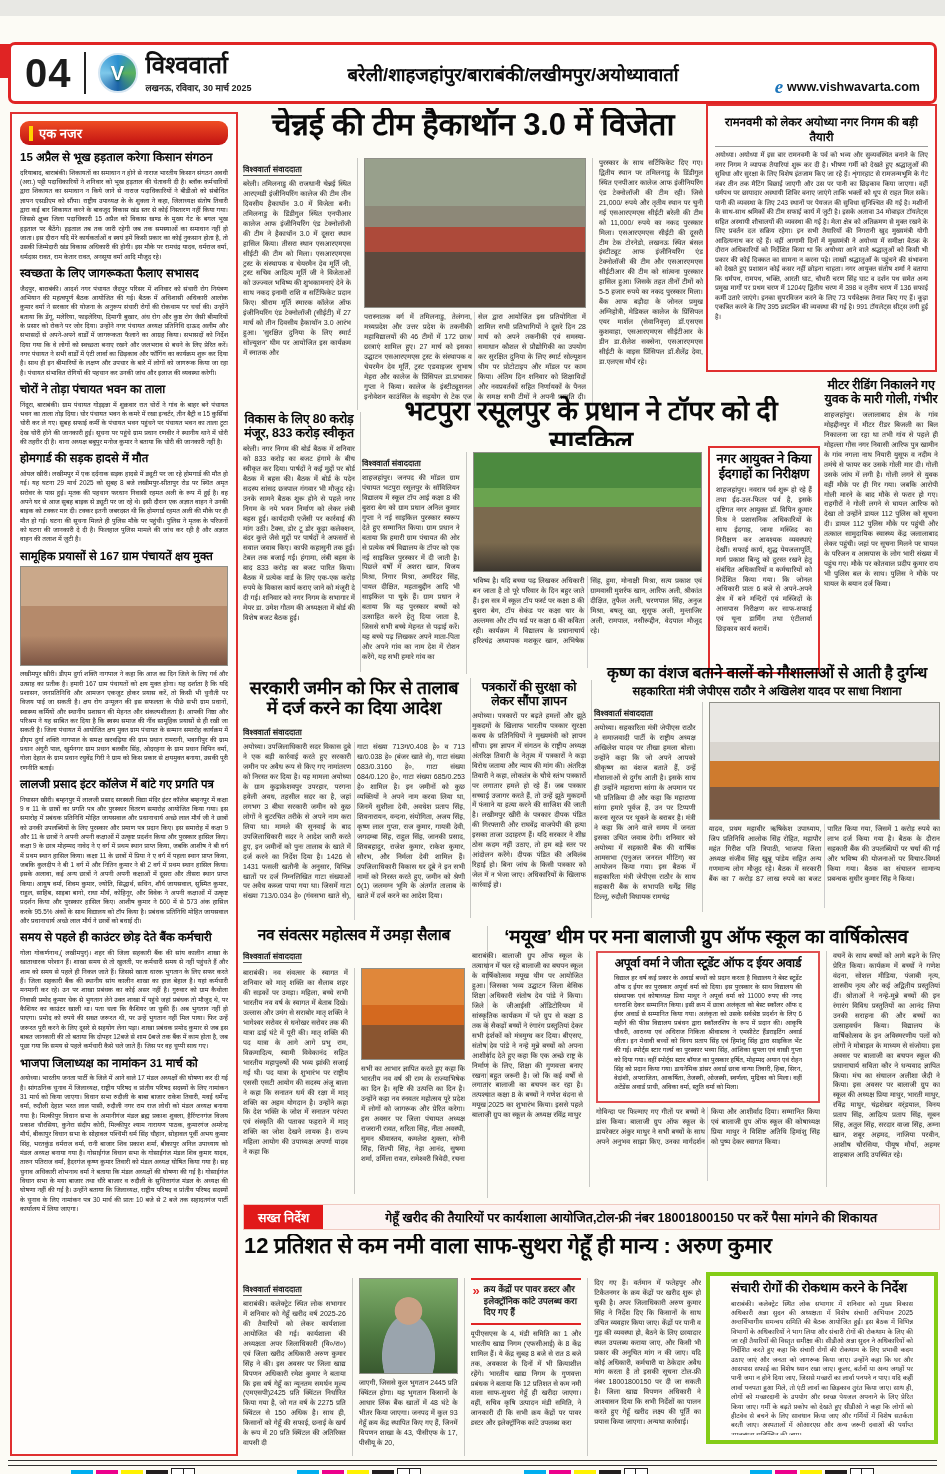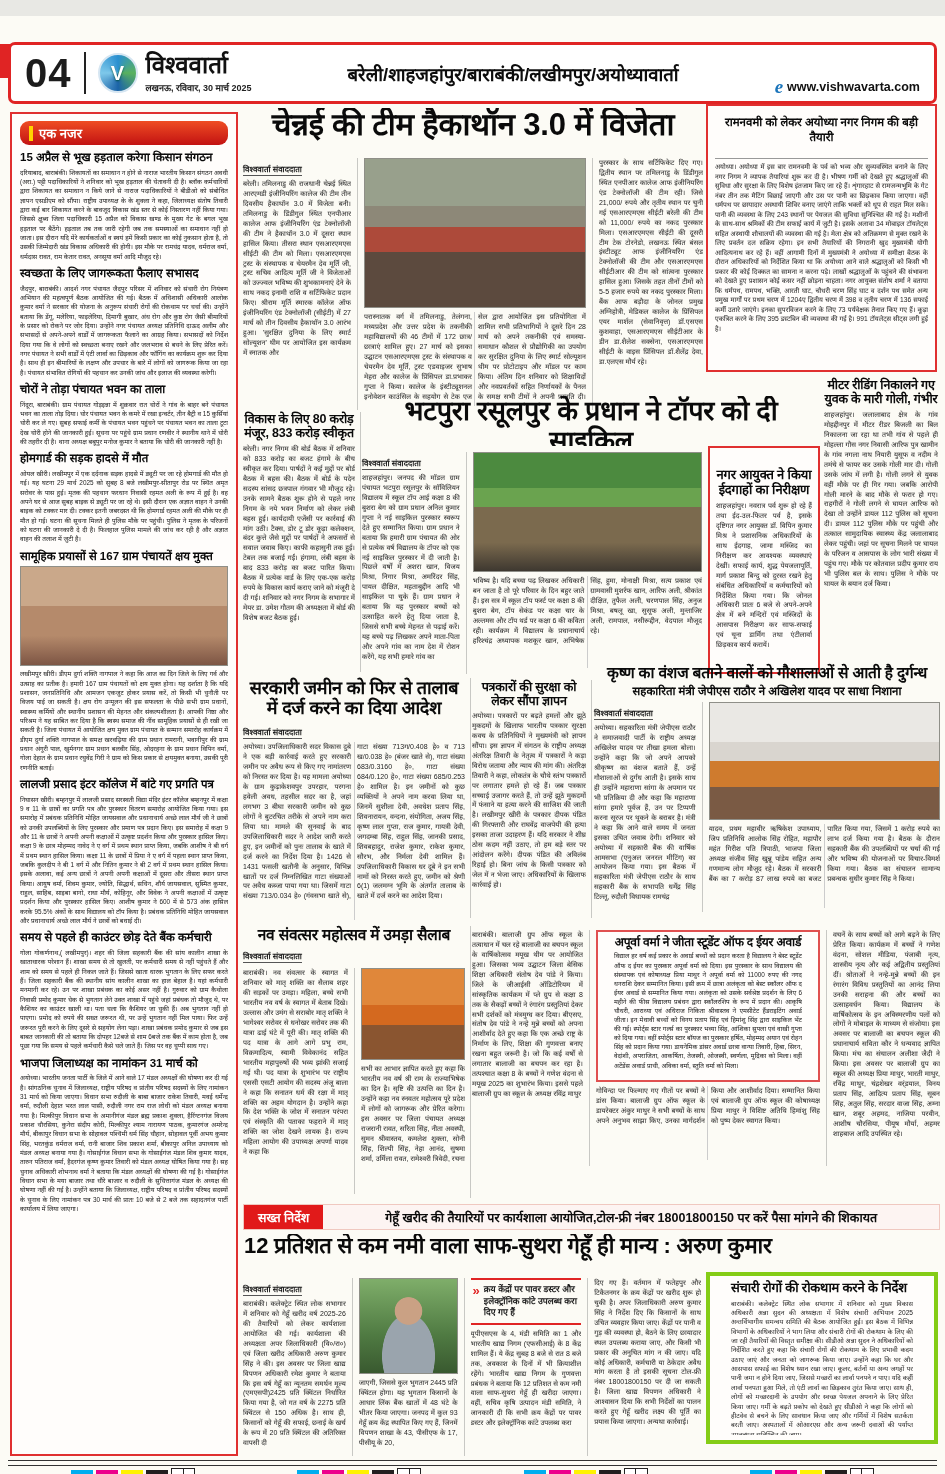--- a/index.html
+++ b/index.html
@@ -105,21 +105,21 @@
         <div class="photo ph-hack crowd"></div>
         <div class="bd cols2" style="height:94px;margin-top:4px">परास्नातक वर्ग में तमिलनाडु, तेलंगना, मध्यप्रदेश और उत्तर प्रदेश के तकनीकी महाविद्यालयों की 46 टीमों में 172 छात्र/छात्राएं शामिल हुए। 27 मार्च को इसका उद्घाटन एसआरएमएस ट्रस्ट के संस्थापक व चेयरमैन देव मूर्ति, ट्रस्ट एडवाइजर सुभाष मेहरा और कालेज के प्रिंसिपल डा.प्रभाकर गुप्ता ने किया। कालेज के इंस्टीट्यूशनल इनोवेशन काउंसिल के सहयोग से टेक एज सेल द्वारा आयोजित इस प्रतियोगिता में शामिल सभी प्रतिभागियों ने दूसरे दिन 28 मार्च को अपने तकनीकी एवं समस्या-समाधान कौशल से प्रौद्योगिकी का उपयोग कर सुरक्षित दुनिया के लिए स्मार्ट सोल्यूशन थीम पर प्रोटोटाइप और मॉडल पर काम किया। अंतिम दिन शनिवार को शिक्षाविदों और नवप्रवर्तकों सहित निर्णायकों के पैनल के समक्ष सभी टीमों ने अपनी प्रस्तुति दी। निर्णायक मंडल ने चेन्नई के आरएमडी इंजीनियरिंग कालेज की टीम को हैकाथॉन 3.0 का विजेता घोषित किया गया। टीम को 31,000/ रुपये के नकद</div>
       </div>
       <div style="width:106px">
         <div class="bd" style="height:248px">पुरस्कार के साथ सर्टिफिकेट दिए गए। द्वितीय स्थान पर तमिलनाडु के डिंडीगुल स्थित एनपीआर कालेज आफ इंजीनियरिंग एंड टेक्नोलॉजी की टीम रही। जिसे 21,000/ रुपये और तृतीय स्थान पर चुनी गई एसआरएमएस सीईटी बरेली की टीम को 11,000/ रुपये का नकद पुरस्कार मिला। एसआरएमएस सीईटी की दूसरी टीम टेक टोरनेडो, लखनऊ स्थित बंसल इंस्टीट्यूट आफ इंजीनियरिंग एंड टेक्नोलॉजी की टीम और एसआरएमएस सीईटीआर की टीम को सांत्वना पुरस्कार हासिल हुआ। जिसके तहत तीनों टीमों को 5-5 हजार रुपये का नकद पुरस्कार मिला। बैंक आफ बड़ौदा के जोनल प्रमुख अग्निहोत्री, मेडिकल कालेज के प्रिंसिपल एयर मार्शल (सेवानिवृत्त) डॉ.एसएस कुशवाहा, एसआरएमएस सीईटीआर के डीन डा.शैलेश सक्सेना, एसआरएमएस सीईटी के वाइस प्रिंसिपल डॉ.शैलेंद्र देवा, डा.एलएस मौर्य रहे।</div>
       </div>
     </div>
   </div>
 
   <div class="abs box-red" style="left:706px;top:88px;width:231px;height:268px;padding:5px 7px;overflow:hidden">
-    <div class="subhl center" style="font-size:11.5px;margin:3px 0;border-bottom:1px solid #999;padding-bottom:14px">रामनवमी को लेकर अयोध्या नगर निगम की बड़ी तैयारी</div>
+    <div class="subhl center" style="font-size:11.5px;margin:3px 0;border-bottom:1px solid #999;padding-bottom:2px">रामनवमी को लेकर अयोध्या नगर निगम की बड़ी तैयारी</div>
     <div class="bd" style="height:196px;font-size:6.7px">अयोध्या। अयोध्या में इस बार रामनवमी के पर्व को भव्य और सुव्यवस्थित बनाने के लिए नगर निगम ने व्यापक तैयारियां शुरू कर दी है। भीषण गर्मी को देखते हुए श्रद्धालुओं की सुविधा और सुरक्षा के लिए विशेष इंतजाम किए जा रहे हैं। शृंगारहाट से रामजन्मभूमि के गेट नंबर तीन तक मैटिंग बिछाई जाएगी और उस पर पानी का छिड़काव किया जाएगा। वहीं धर्मपथ पर छायादार अस्थायी शिविर बनाए जाएंगे ताकि भक्तों को धूप से राहत मिल सके। पानी की व्यवस्था के लिए 243 स्थानों पर पेयजल की सुविधा सुनिश्चित की गई है। मशीनों के साथ-साथ श्रमिकों की टीम सफाई कार्य में जुटी है। इसके अलावा 34 मोबाइल टॉयलेट्स सहित अस्थायी शौचालयों की व्यवस्था की गई है। मेला क्षेत्र को अतिक्रमण से मुक्त रखने के लिए प्रवर्तन दल सक्रिय रहेगा। इन सभी तैयारियों की निगरानी खुद मुख्यमंत्री योगी आदित्यनाथ कर रहे हैं। वहीं आगामी दिनों में मुख्यमंत्री ने अयोध्या में समीक्षा बैठक के दौरान अधिकारियों को निर्देशित किया था कि अयोध्या आने वाले श्रद्धालुओं को किसी भी प्रकार की कोई दिक्कत का सामना न करना पड़े। लाखों श्रद्धालुओं के पहुंचने की संभावना को देखते हुए प्रशासन कोई कसर नहीं छोड़ना चाहता। नगर आयुक्त संतोष शर्मा ने बताया कि धर्मपथ, रामपथ, भक्ति, आरती घाट, चौधरी चरण सिंह घाट व दर्शन पथ समेत अन्य प्रमुख मार्गों पर प्रथम चरण में 1204ए द्वितीय चरण में 398 व तृतीय चरण में 136 सफाई कर्मी उतारे जाएंगे। इनका सुपरविजन करने के लिए 73 पर्यवेक्षक तैनात किए गए हैं। कूड़ा एकत्रित करने के लिए 395 डस्टबिन की व्यवस्था की गई है। 991 टॉयलेट्स सीट्स लगी हुई है।</div>
   </div>
 
   <div class="abs" style="left:824px;top:362px;width:114px;height:296px">
     <div class="hl center" style="font-size:12.5px">मीटर रीडिंग निकालने गए युवक के मारी गोली, गंभीर</div>
     <div class="bd" style="height:252px;margin-top:4px">शाहजहांपुर। जलालाबाद क्षेत्र के गांव मोहद्दीनपुर में मीटर रीडर बिजली का बिल निकालना जा रहा था तभी गांव से पहले ही मोहल्ला गौस नगर निवासी आरिफ पुत्र खामीन के गांव नगला नाथ नियारी युसूफ व नदीम ने तमंचे से फायर कर उसके गोली मार दी। गोली उसके जांघ में लगी है। गोली लगने से युवक वहीं मौके पर ही गिर गया। जबकि आरोपी गोली मारने के बाद मौके से फरार हो गए। राहगीरों ने गोली लगने से घायल आरिफ को देखा तो उन्होंने डायल 112 पुलिस को सूचना दी। डायल 112 पुलिस मौके पर पहुंची और तत्काल सामुदायिक स्वास्थ्य केंद्र जलालाबाद लेकर पहुंची। जहां पर सूचना मिलने पर घायल के परिजन व आसपास के लोग भारी संख्या में पहुंच गए। मौके पर कोतवाल प्रदीप कुमार राय भी पुलिस बल के साथ। पुलिस ने मौके पर घायल के बयान दर्ज किया।</div>
   </div>
 
   <div class="abs" style="left:243px;top:396px;width:112px;height:260px;border-right:1px solid #c8c8c4;padding-right:5px">
     <div class="hl center" style="font-size:12.5px">विकास के लिए 80 करोड़ मंजूर, 833 करोड़ स्वीकृत</div>
@@ -133,21 +133,21 @@
         <span class="byline">विश्ववार्ता संवाददाता</span>
         <div class="bd" style="height:200px">शाहजहांपुर। जनपद की मॉडल ग्राम पंचायत भटपुरा रसूलपुर के सॉविलियन विद्यालय में स्कूल टॉप आई कक्षा 8 की बुशरा बेग को ग्राम प्रधान अनिल कुमार गुप्ता ने नई साइकिल पुरस्कार स्वरूप देते हुए सम्मानित किया। ग्राम प्रधान ने बताया कि हमारी ग्राम पंचायत की ओर से प्रत्येक वर्ष विद्यालय के टॉपर को एक नई साइकिल पुरस्कार में दी जाती है। पिछले वर्षों में अशरा खान, विजय मिश्रा, निगार मिश्रा, अमरिंदर सिंह, पायल दीक्षित, महताबुद्दीन आदि भी साइकिल पा चुके हैं। ग्राम प्रधान ने बताया कि यह पुरस्कार बच्चों को उत्साहित करने हेतु दिया जाता है, जिससे सभी बच्चे मेहनत से पढ़ाई करें। यह बच्चे पढ़ लिखकर अपने माता-पिता और अपने गांव का नाम देश में रोशन करेंगे, यह सभी हमारे गांव का</div>
       </div>
       <div style="width:230px">
         <div class="photo ph-cycle crowd"></div>
         <div class="bd cols2" style="height:92px;margin-top:4px">भविष्य है। यदि बच्चा पढ़ लिखकर अधिकारी बन जाता है तो पूरे परिवार के दिन बहुर जाते हैं। इस सत्र में स्कूल टॉप फर्स्ट पर कक्षा 8 की बुशरा बेग, टॉप सेकंड पर कक्षा चार के अल्तमस और टॉप थर्ड पर कक्षा 6 की कविता रही। कार्यक्रम में विद्यालय के प्रधानाचार्य हरिश्चंद्र अध्यापक मशकूर खान, अभिषेक सिंह, हुमा, मोनाक्षी मिश्रा, सत्य प्रकाश एवं ग्रामवासी मुशर्रफ खान, आरिफ अली, श्रीकांत दीक्षित, तुफैल अली, चरणपाल सिंह, अनुज मिश्रा, बषलू खा, सुसूफ अली, मुन्ताजिर अली, रामपाल, नसीरूद्दीन, वेदपाल मौजूद रहे।</div>
       </div>
     </div>
   </div>
 
-  <div class="abs box-red" style="left:708px;top:430px;width:112px;height:228px;padding:20px 6px;overflow:hidden">
+  <div class="abs box-red" style="left:708px;top:430px;width:112px;height:228px;padding:4px 6px;overflow:hidden">
     <div class="hl center" style="font-size:13px">नगर आयुक्त ने किया ईदगाहों का निरीक्षण</div>
     <div class="bd" style="height:184px;margin-top:4px">शाहजहांपुर। नवरात्र पर्व शुरू हो रहे हैं तथा ईद-उल-फितर पर्व है, इसके दृष्टिगत नगर आयुक्त डॉ. विपिन कुमार मिश्र ने प्रशासनिक अधिकारियों के साथ ईदगाह, जामा मस्जिद का निरीक्षण कर आवश्यक व्यवस्थाएं देखीं। सफाई कार्य, शुद्ध पेयजलापूर्ति, मार्ग प्रकाश बिन्दु को दुरस्त रखने हेतु संबंधित अधिकारियों व कर्मचारियों को निर्देशित किया गया। कि जोनल अधिकारी प्रातः 6 बजे से अपने-अपने क्षेत्र में बने मन्दिरों एवं मस्जिदों के आसपास निरीक्षण कर साफ-सफाई एवं चूना डार्मिंग तथा एंटीलार्वा छिड़काव कार्य करायें।</div>
   </div>
 
   <div class="abs" style="left:243px;top:662px;width:222px;height:240px;border-right:1px solid #c8c8c4;padding-right:5px">
     <div class="hl center" style="font-size:18px">सरकारी जमीन को फिर से तालाब में दर्ज करने का दिया आदेश</div>
     <div style="margin-top:3px"><span class="byline">विश्ववार्ता संवाददाता</span></div>
     <div class="bd cols2" style="height:178px">अयोध्या। उपजिलाधिकारी सदर विकास दुबे ने एक बड़ी कार्रवाई करते हुए सरकारी जमीन पर अवैध रूप से किए गए नामांतरण को निरस्त कर दिया है। यह मामला अयोध्या के ग्राम कुढ़ाकेशवपुर उपरहार, परगना हवेली अवध, तहसील सदर का है, जहां लगभग 3 बीघा सरकारी जमीन को कुछ लोगों ने बुटरचित तरीके से अपने नाम करा लिया था। मामले की सुनवाई के बाद उपजिलाधिकारी सदर ने आदेश जारी करते हुए, इन जमीनों को पुनः तालाब के खाते में दर्ज करने का निर्देश दिया है। 1426 से 1431 फसली खतौनी के अनुसार, विभिन्न खातों पर दर्ज निम्नलिखित गाटा संख्याओं पर अवैध कब्जा पाया गया था। जिसमें गाटा संख्या 713/0.034 हे० (गंवसभा खाते से), गाटा संख्या 713ग/0.408 हे० व 713 ख/0.038 हे० (बंजर खाते से), गाटा संख्या 683/0.3160 हे०, गाटा संख्या 684/0.120 हे०, गाटा संख्या 685/0.253 हे० शामिल है। इन जमीनों को कुछ व्यक्तियों ने अपने नाम करवा लिया था, जिनमें सुशीला देवी, अवधेश प्रताप सिंह, शिवनारायन, वन्दना, संयोगिता, अजय सिंह, कृष्ण लाल गुप्ता, राज कुमार, गायत्री देवी, जगदम्बा सिंह, राहुल सिंह, जानकी प्रसाद, शिवबहादुर, राजेश कुमार, राकेश कुमार, सौरभ, और निर्मला देवी शामिल हैं। उपजिलाधिकारी विकास धर दूबे ने इन सभी नामों को निरस्त करते हुए, जमीन को श्रेणी 6(1) जलमग्न भूमि के अंतर्गत तालाब के खाते में दर्ज करने का आदेश दिया।</div>
   </div>
 
@@ -164,35 +164,36 @@
         <span class="byline">विश्ववार्ता संवाददाता</span>
         <div class="bd" style="height:190px">अयोध्या। सहकारिता मंत्री जेपीएस राठौर ने समाजवादी पार्टी के राष्ट्रीय अध्यक्ष अखिलेश यादव पर तीखा हमला बोला। उन्होंने कहा कि जो अपने आपको श्रीकृष्ण का वंशज बताते हैं, उन्हें गौशालाओं से दुर्गंध आती है। इसके साथ ही उन्होंने महाराणा सांगा के अपमान पर भी प्रतिक्रिया दी और कहा कि महाराणा सांगा हमारे पूर्वज हैं, उन पर टिप्पणी करना सूरज पर थूकने के बराबर है। मंत्री ने कहा कि आने वाले समय में जनता इसका उचित जवाब देगी। शनिवार को अयोध्या में सहकारी बैंक की वार्षिक आमसभा (एनुअल जनरल मीटिंग) का आयोजन किया गया। इस बैठक में सहकारिता मंत्री जेपीएस राठौर के साथ सहकारी बैंक के सभापति धर्मेंद्र सिंह टिल्लू, रुदौली विधायक रामचंद्र</div>
       </div>
       <div style="width:232px">
         <div class="photo ph-garland crowd"></div>
         <div class="bd cols2" style="height:84px;margin-top:4px">यादव, प्रथम महावीर ऋषिकेश उपाध्याय, जिप प्रतिनिधि आलोक सिंह रोहित, महापौर महंत गिरीश पति त्रिपाठी, भाजपा जिला अध्यक्ष संजीव सिंह खुन्नू पांडेय सहित अन्य गणमान्य लोग मौजूद रहे। बैठक में सरकारी बैंक का 7 करोड़ 87 लाख रुपये का बजट पारित किया गया, जिसमें 1 करोड़ रुपये का लाभ दर्ज किया गया है। बैठक के दौरान सहकारी बैंक की उपलब्धियों पर चर्चा की गई और भविष्य की योजनाओं पर विचार-विमर्श किया गया। बैठक का संचालन सामान्य प्रबन्धक सुधीर कुमार सिंह ने किया।</div>
       </div>
     </div>
   </div>
 
-  <div class="abs" style="left:243px;top:910px;width:222px;height:272px;border-right:1px solid #c8c8c4;padding-right:5px">
+  <div class="abs" style="left:243px;top:910px;width:222px;height:272px;border-right:1px solid #c8c8c4;padding-right:22px">
     <div class="hl center" style="font-size:15.5px">नव संवत्सर महोत्सव में उमड़ा सैलाब</div>
     <div style="margin:2px 0"><span class="byline">विश्ववार्ता संवाददाता</span></div>
     <div class="row rule" style="height:226px">
       <div style="width:105px">
         <div class="bd" style="height:226px">बाराबंकी। नव संवत्सर के स्वागत में शनिवार को मातृ शक्ति का सैलाब शहर की सड़कों पर उमड़ा। महिला, बच्चे सभी भारतीय नव वर्ष के स्वागत में बेताब दिखे। उल्लास और उमंग से सराबोर मातृ शक्ति ने भागेश्वर सरोवर से धनोखर सरोवर तक की यात्रा ढाई घंटे में पूरी की। मातृ शक्ति की पद यात्रा के आगे आगे प्रभु राम, विक्रमादित्य, स्वामी विवेकानंद सहित भारतीय महापुरुषों की भव्य झांकी सजाई गई थी। पद यात्रा के शुभारंभ पर राष्ट्रीय एससी एसटी आयोग की सदस्य अंजू बाला ने कहा कि सनातन धर्म की रक्षा में मातृ शक्ति का अहम योगदान है। उन्होंने कहा कि देश भक्ति के जोश में सनातन परंपरा एवं संस्कृति की पताका फहराने में मातृ शक्ति का जोश देखने लायक है। राज्य महिला आयोग की उपाध्यक्ष अपर्णा यादव ने कहा कि</div>
       </div>
       <div style="width:104px">
         <div class="photo ph-procession crowd"></div>
         <div class="bd" style="height:126px;margin-top:4px">सभी का आभार ज्ञापित करते हुए कहा कि भारतीय नव वर्ष श्री राम के राज्याभिषेक का दिन है। सृष्टि की उत्पत्ति का दिन है। उन्होंने कहा नव स्नवतर महोत्सव पूरे प्रदेश में लोगों को जागरूक और प्रेरित करेगा। इस अवसर पर जिला पंचायत अध्यक्ष राजरानी रावत, सरिता सिंह, नीता अवस्थी, सुमन श्रीवास्तव, कमलेश शुक्ला, सोनी सिंह, शिल्पी सिंह, नेहा आनंद, सुषमा शर्मा, उर्मिला रावत, रामेश्वरी त्रिवेदी, रचना</div>
       </div>
     </div>
   </div>
 
   <div class="abs" style="left:472px;top:910px;width:468px;height:272px">
+    <div class="hl center" style="font-size:19px">‘मयूख’ थीम पर मना बालाजी ग्रुप ऑफ स्कूल का वार्षिकोत्सव</div>
     <div class="row rule" style="height:236px;margin-top:4px">
       <div style="width:112px">
         <div class="bd" style="height:236px">बाराबंकी। बालाजी ग्रुप ऑफ स्कूल के तत्वाधान में चल रहे बालाजी का बचपन स्कूल के वार्षिकोत्सव मयूख थीम पर आयोजित हुआ। जिसका भव्य उद्घाटन जिला बेसिक शिक्षा अधिकारी संतोष देव पांडे ने किया। जिले के जीआईसी ऑडिटोरियम में सांस्कृतिक कार्यक्रम में प्ले ग्रुप से कक्षा 8 तक के सैकड़ों बच्चों ने रंगारंग प्रस्तुतियां देकर सभी दर्शकों को मंत्रमुग्ध कर दिया। बीएसए, संतोष देव पांडे ने नन्हे मुन्ने बच्चों को अपना आशीर्वाद देते हुए कहा कि एक अच्छे राष्ट्र के निर्माण के लिए, शिक्षा की गुणवत्ता बनाए रखना बहुत जरूरी है। जो कि कई वर्षों से लगातार बालाजी का बचपन कर रहा है। तत्पश्चात कक्षा 8 के बच्चों ने गणेश वंदना से मयूख 2025 का शुभारंभ किया। इससे पहले बालाजी ग्रुप का स्कूल के अध्यक्ष रविंद्र माथुर</div>
       </div>
       <div style="width:226px">
         <div class="box-red" style="border-color:#e05050;padding:4px 16px;height:152px;overflow:hidden;box-sizing:border-box">
           <div class="hl" style="font-size:12px;text-align:center">अपूर्वा वर्मा ने जीता स्टूडेंट ऑफ द ईयर अवार्ड</div>
           <div class="bd" style="height:126px;font-size:6.4px;margin-top:2px">विद्याल हर वर्ष कई प्रकार के अवार्ड बच्चों को प्रदान करता है विद्यालय ने बेस्ट स्टूडेंट ऑफ द ईयर का पुरस्कार अपूर्वा वर्मा को दिया। इस पुरस्कार के साथ विद्यालय की संस्थापक एवं कोषाध्यक्ष प्रिया माथुर ने अपूर्वा वर्मा को 11000 रुपए की नगद धनराशि देकर सम्मानित किया। इसी क्रम में छात्रा अलंकृता को बेस्ट स्कॉलर ऑफ द ईयर अवार्ड से सम्मानित किया गया। अलंकृता को उसके सर्वश्रेष्ठ प्रदर्शन के लिए 6 महीने की फीस विद्यालय प्रबंधन द्वारा स्कॉलरशिप के रूप में प्रदान की। आकृषि चौधरी, आराध्या एवं अधिराज निकिता श्रीवास्तव ने एमसीटेट हैंडराइटिंग अवार्ड जीता। इन मेधावी बच्चों को विनय प्रताप सिंह एवं हिमांशु सिंह द्वारा साइकिल भेंट की गई। स्पोर्ट्स स्टार गर्ल्स का पुरस्कार भव्या सिंह, आंशिका सुपला एवं वाखी गुप्ता को दिया गया। वहीं स्पोर्ट्स स्टार बॉयज का पुरस्कार हर्षित, मोहम्मद अयान एवं रोहन सिंह को प्रदान किया गया। डायनेमिक डांसर अवार्ड छात्रा वान्या तिवारी, हिबा, सिरन, वेदांशी, अपराजिता, आकर्षिता, तेजस्वी, ओजस्वी, स्वर्णला, मुद्रिका को मिला। वहीं अटेंडेंस अवार्ड प्राची, अविका वर्मा, स्तुति वर्मा को मिला।</div>
         </div>
         <div class="bd cols2" style="height:74px;margin-top:4px">गोविन्दा पर फिल्माए गए गीतों पर बच्चों ने डांस किया। बालाजी ग्रुप ऑफ स्कूल के डायरेक्टर अंकुर माथुर ने सभी बच्चों के साथ अपने अनुभव साझा किए, उनका मार्गदर्शन किया और आशीर्वाद दिया। सम्मानित किया एवं बालाजी ग्रुप ऑफ स्कूल की कोषाध्यक्ष प्रिया माथुर ने विशिष्ट अतिथि हिमांशु सिंह को पुष्प देकर स्वागत किया।</div>

